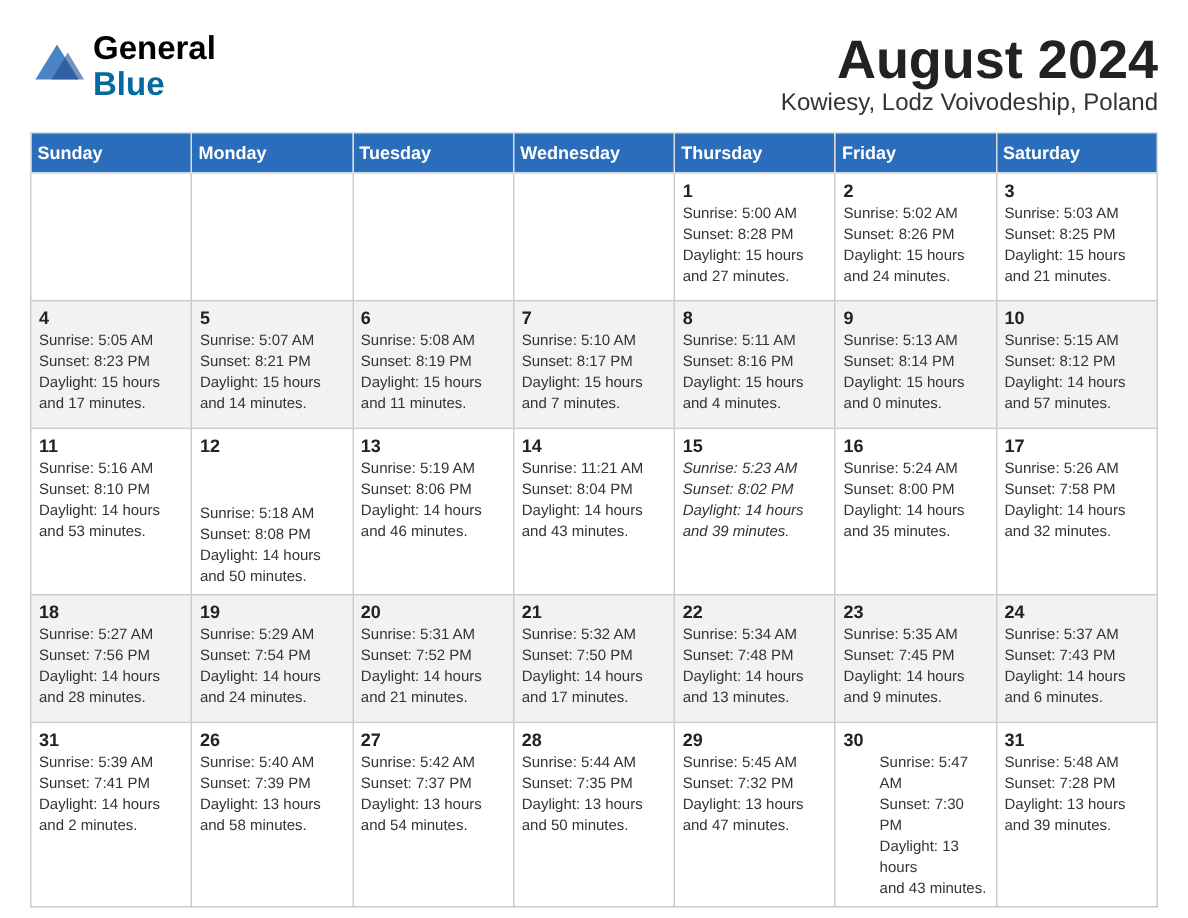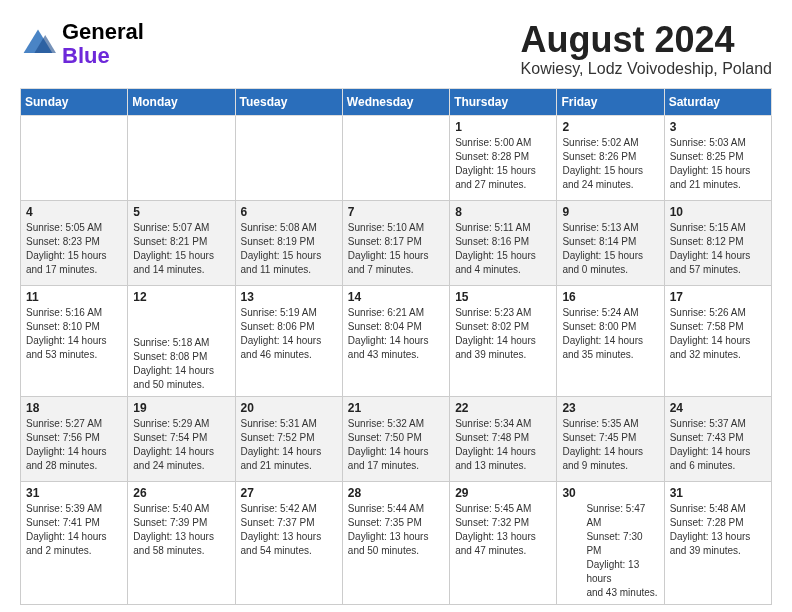--- a/index.html
+++ b/index.html
@@ -20,26 +20,27 @@
       display: flex;
       align-items: center;
       gap: 6px;
     }
     .logo-text {
       font-size: 22px;
       font-weight: bold;
       line-height: 1.1;
     }
     .logo-general { color: #000000; }
-    .logo-blue { color: #6d28d9; }
+    .logo-blue { color: #0369a1; }
     .logo-icon {
       width: 36px;
       height: 36px;
     }
     .title-block {
+      text-align: right;
     }
     .title-block h1 {
       font-size: 36px;
       font-weight: bold;
       color: #222;
       line-height: 1.1;
     }
     .title-block h2 {
       font-size: 16px;
       font-weight: normal;
@@ -215,28 +216,28 @@
         </td>
         <td>
           <div class="day-number">13</div>
           <div class="day-info" style="white-space: pre-line;">Sunrise: 5:19 AM
 Sunset: 8:06 PM
 Daylight: 14 hours
 and 46 minutes.</div>
         </td>
         <td>
           <div class="day-number">14</div>
-          <div class="day-info" style="white-space: pre-line;">Sunrise: 6:21 AM
+          <div class="day-info" style="white-space: pre-line;">Sunrise: 11:21 AM
 Sunset: 8:04 PM
 Daylight: 14 hours
 and 43 minutes.</div>
         </td>
         <td>
           <div class="day-number">15</div>
-          <div class="day-info" style="white-space: pre-line;">Sunrise: 5:23 AM
+          <div class="day-info" style="white-space: pre-line; font-style: italic;">Sunrise: 5:23 AM
 Sunset: 8:02 PM
 Daylight: 14 hours
 and 39 minutes.</div>
         </td>
         <td>
           <div class="day-number">16</div>
           <div class="day-info" style="white-space: pre-line;">Sunrise: 5:24 AM
 Sunset: 8:00 PM
 Daylight: 14 hours
 and 35 minutes.</div>

